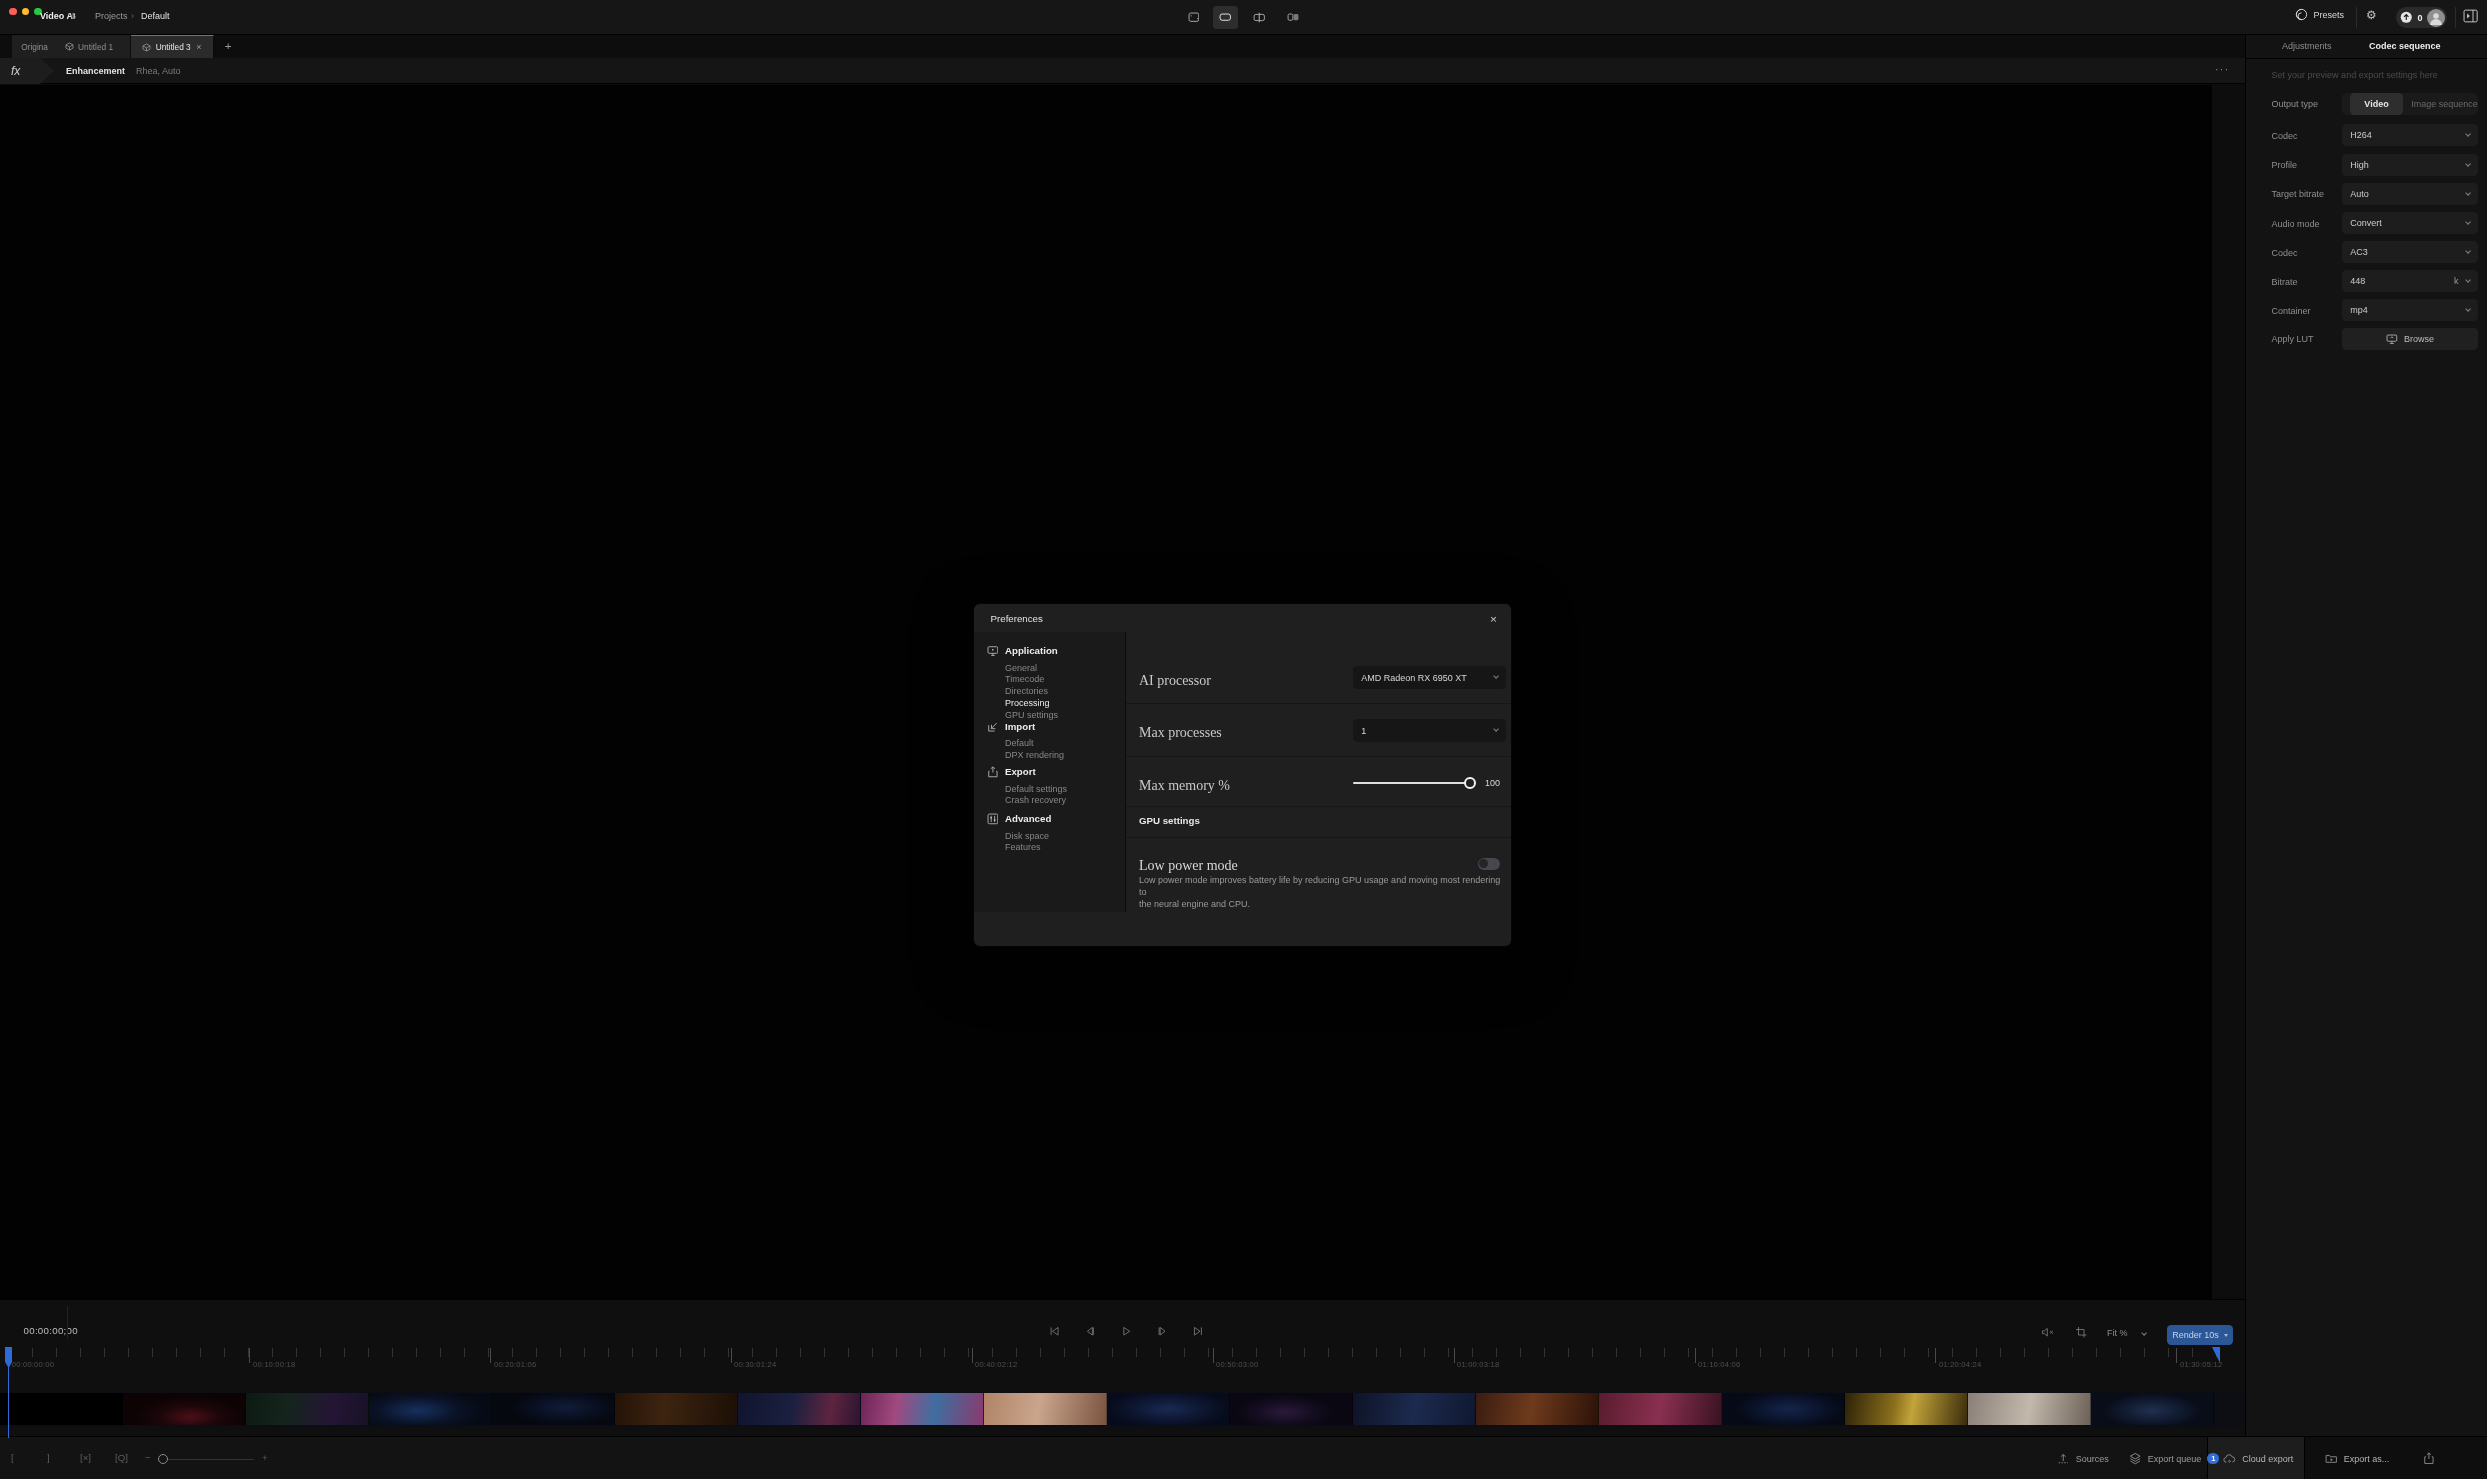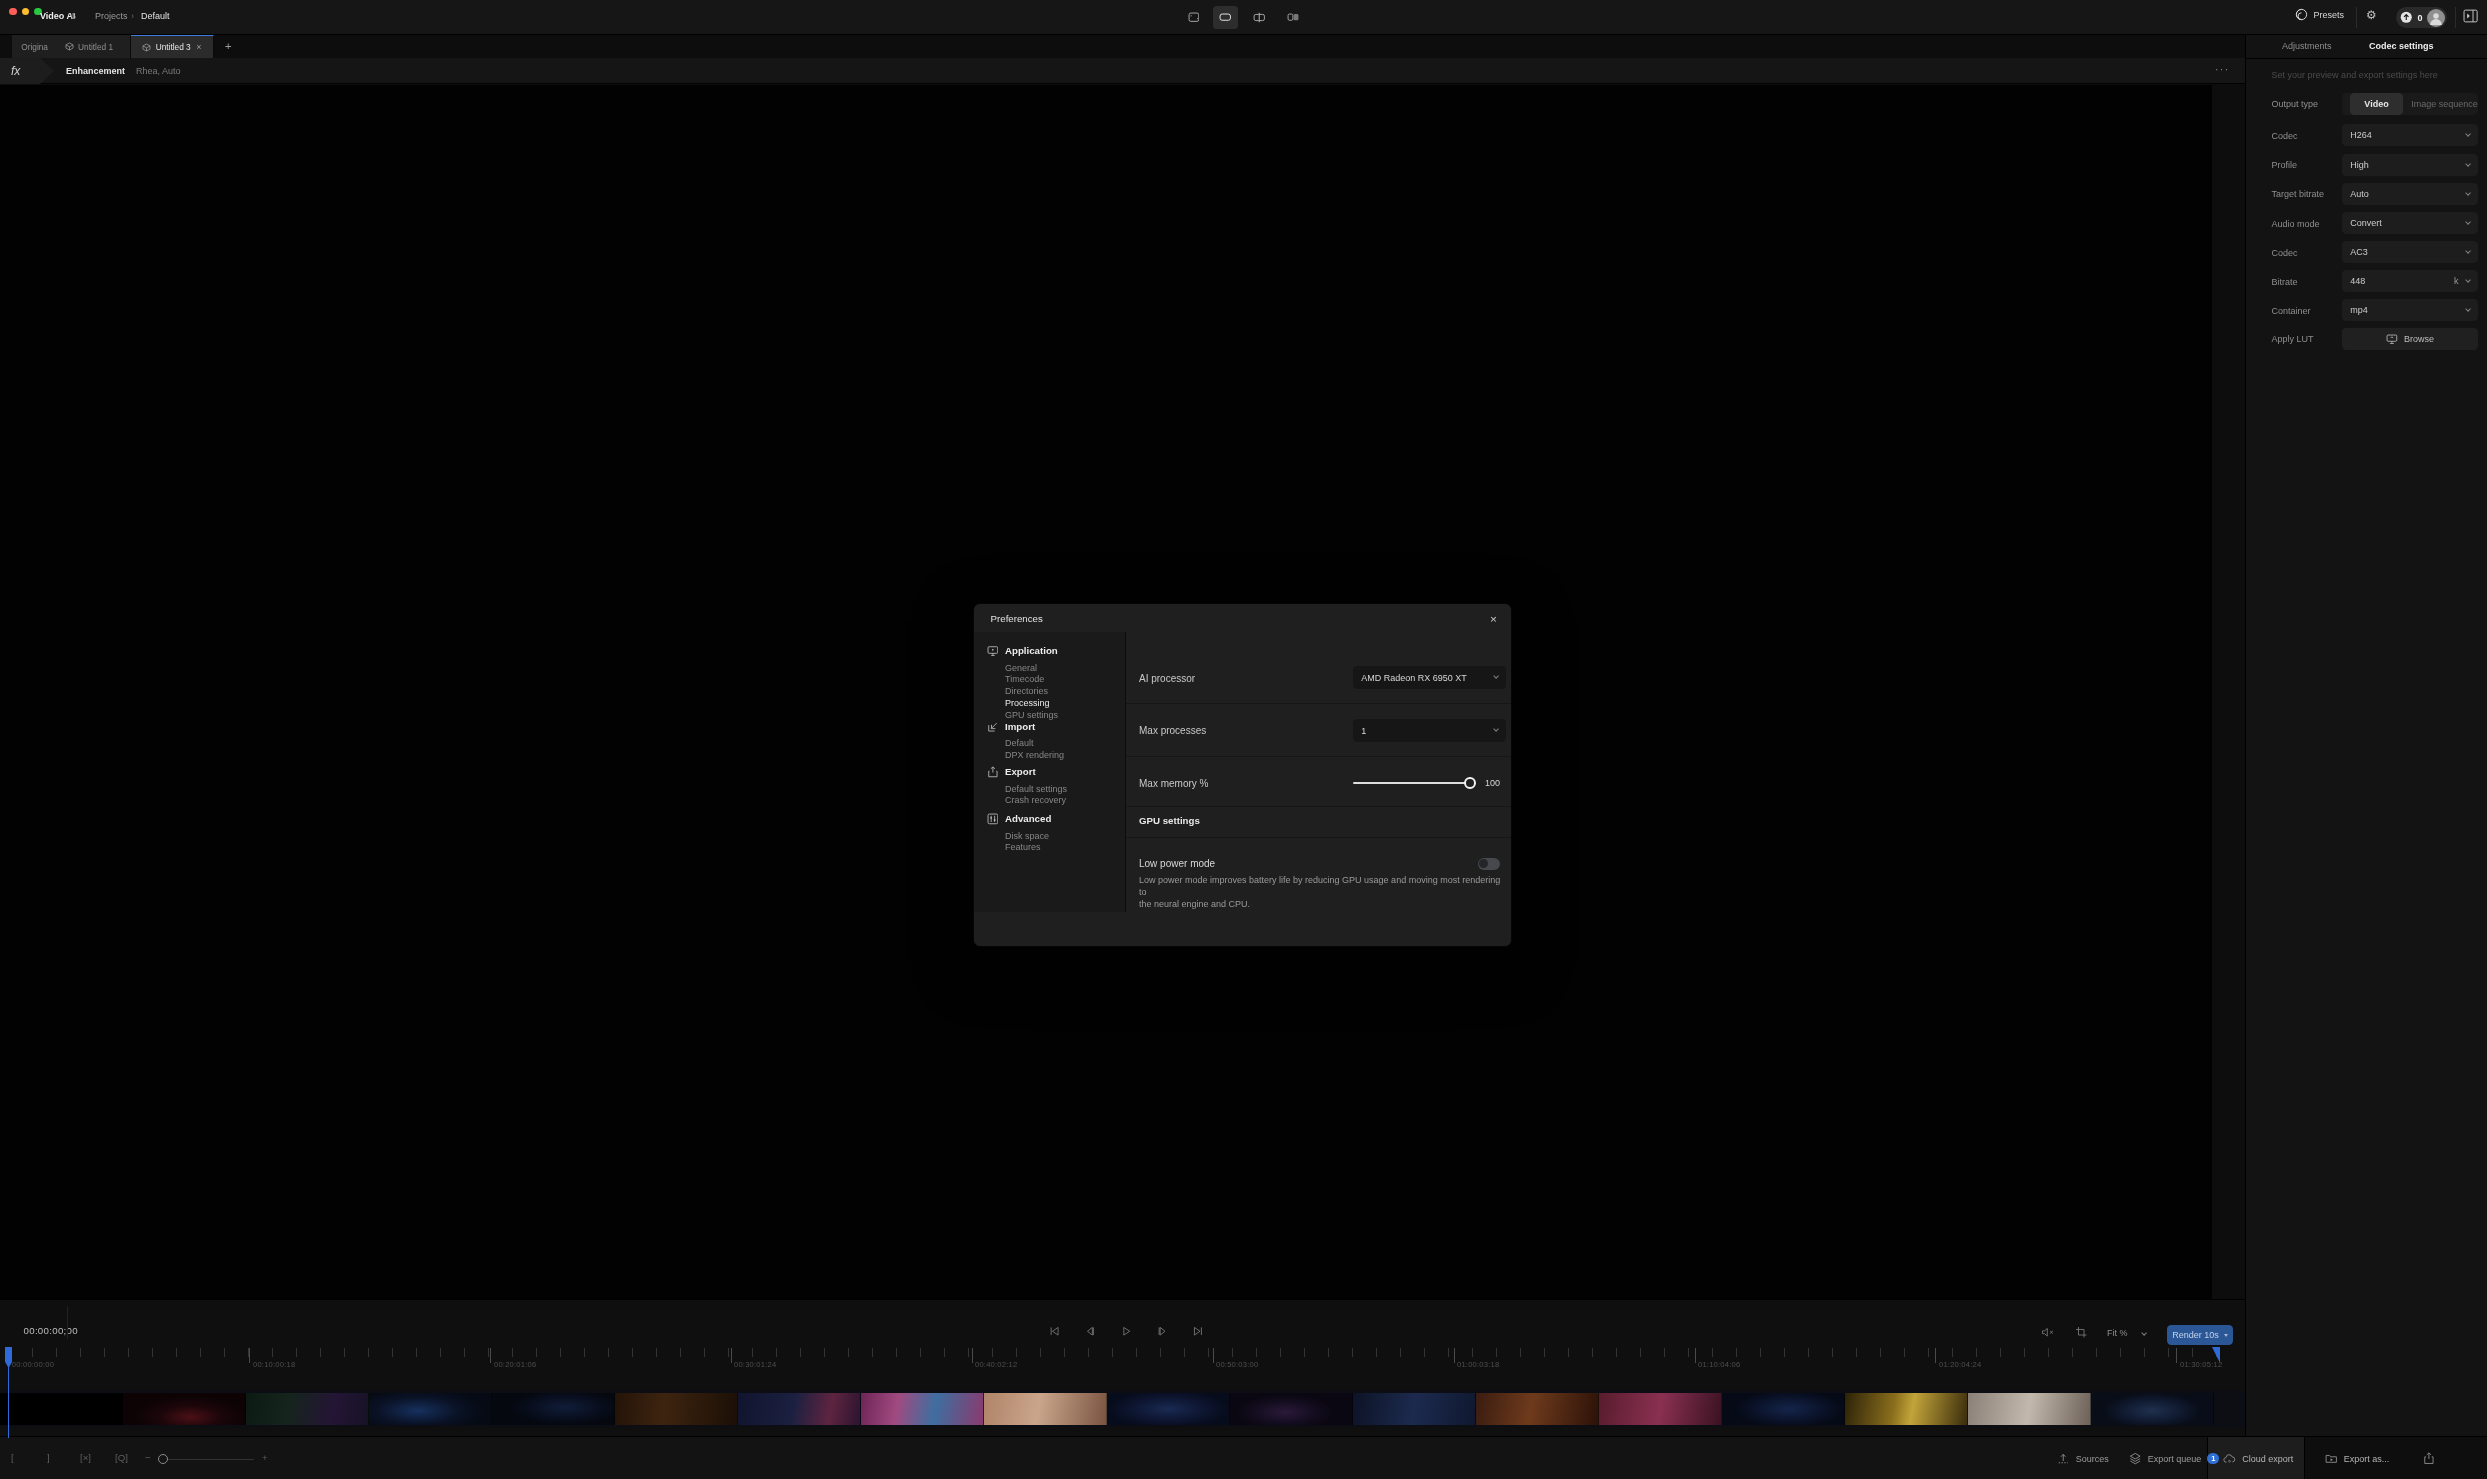--- a/index.html
+++ b/index.html
@@ -63,21 +63,21 @@
   #dlg-close { position:absolute; left:516px; top:7.6px; font-size:11.8px; color:#cfcfcf; }
   #dlg-hdiv { position:absolute; left:0; top:28px; width:539px; height:0.7px; background:#0c0c0c; }
   #dlg-side { position:absolute; left:0; top:28px; width:151px; height:280px; background:#1a1a1a; }
   #dlg-vdiv { position:absolute; left:151px; top:28px; width:0.7px; height:280px; background:#0c0c0c; }
   #dlg-body { position:absolute; left:152px; top:28px; width:387px; height:280px; background:#1f1f1f; overflow:hidden; }
   .nav-title { position:absolute; left:31px; font-size:9.7px; font-weight:700; color:#ececec; }
   .nav-item { position:absolute; left:31px; font-size:9px; color:#878787; }
   .nav-item.on { color:#ececec; }
   .nav-ic { position:absolute; left:12.5px; width:11.8px; height:11.8px; }
   .nav-ic svg { stroke:#b5b5b5; fill:none; stroke-width:1.3; }
-  .dlg-label { position:absolute; left:13px; font-size:10px; color:#c9c9c9; }
+  .dlg-label { position:absolute; left:13px; font-size:14px; color:#c9c9c9;font-family:Liberation Serif, serif; }
   .dlg-drop { position:absolute; left:227px; width:153px; height:23px; background:#161616; border-radius:4.2px; display:flex; align-items:center; justify-content:space-between; padding:0 8.3px; font-size:9px; color:#d6d6d6; }
   .dlg-div { position:absolute; left:0; width:387px; height:0.7px; background:#161616; }
   #mem-track { position:absolute; left:227px; top:150px; width:119px; height:2.1px; background:#dedede; border-radius:1.4px; }
   #mem-knob { position:absolute; left:338px; top:145px; width:11.8px; height:11.8px; border-radius:50%; background:#1f1f1f; border:2.1px solid #f2f2f2; }
   #mem-val { position:absolute; left:359px; top:146px; font-size:9px; color:#d6d6d6; }
   #gpu-title { position:absolute; left:13px; top:183px; font-size:9.7px; font-weight:700; color:#e8e8e8; }
   #lp-toggle { position:absolute; left:352px; top:226px; width:22px; height:11.8px; border-radius:6.2px; background:#46484d; }
   #lp-toggle .knob { position:absolute; left:1.4px; top:1.4px; width:9px; height:9px; border-radius:50%; background:#232529; }
   #lp-desc { position:absolute; left:13px; top:243px; width:368px; font-size:9px; line-height:11.8px; color:#9a9a9a; white-space:pre-line; }
   #dlg-footer { position:absolute; left:0; top:308px; width:539px; height:36px; background:#1d1d1d; border-top:0.7px solid #141414; }
@@ -217,21 +217,21 @@
   <span id="enh-name">Enhancement</span>
   <span id="enh-params">Rhea, Auto</span>
   <span id="enh-more">···</span>
 </div>
 
 <div id="preview"></div>
 
 <div id="rpanel">
   <div id="rpanel-tabs">
     <span class="rtab" style="left:36px;color:#8d8d8d">Adjustments</span>
-    <span class="rtab" style="left:123px;color:#ededed;font-weight:700">Codec settings</span>
+    <span class="rtab" style="left:123px;color:#ededed;font-weight:700">Codec sequence</span>
   </div>
   <div id="rp-hint">Set your preview and export settings here</div>
 
   <span class="rp-label" style="top:64px">Output type</span>
   <div id="seg">
     <div class="segcell on">Video</div>
     <div class="segcell off">Image sequence</div>
   </div>
 
   <span class="rp-label" style="top:96px">Codec</span>

